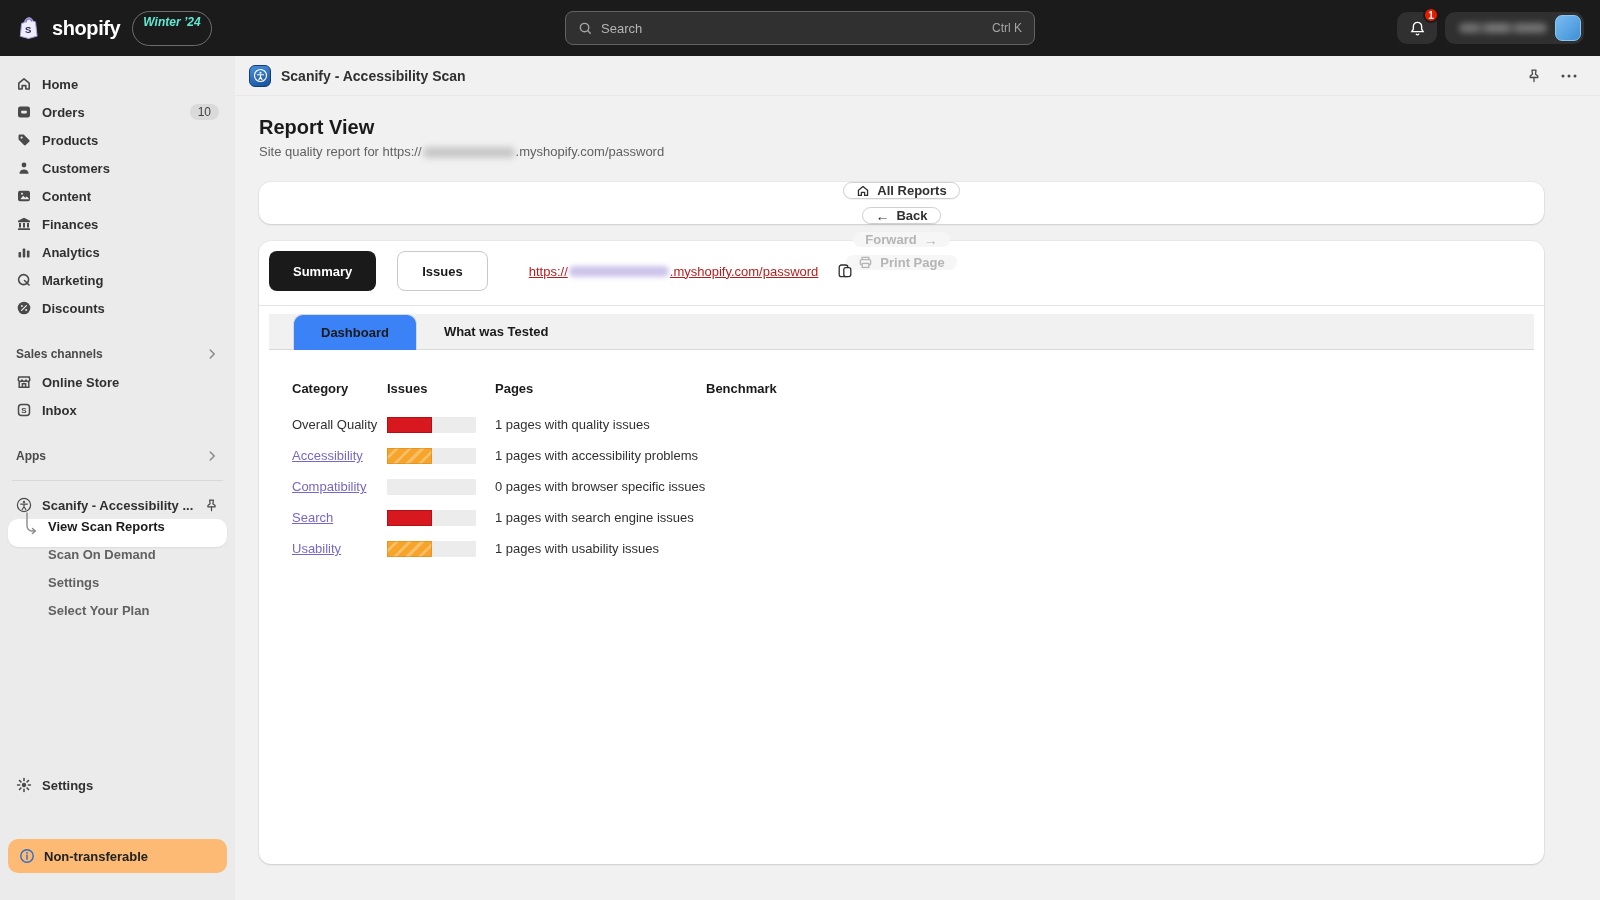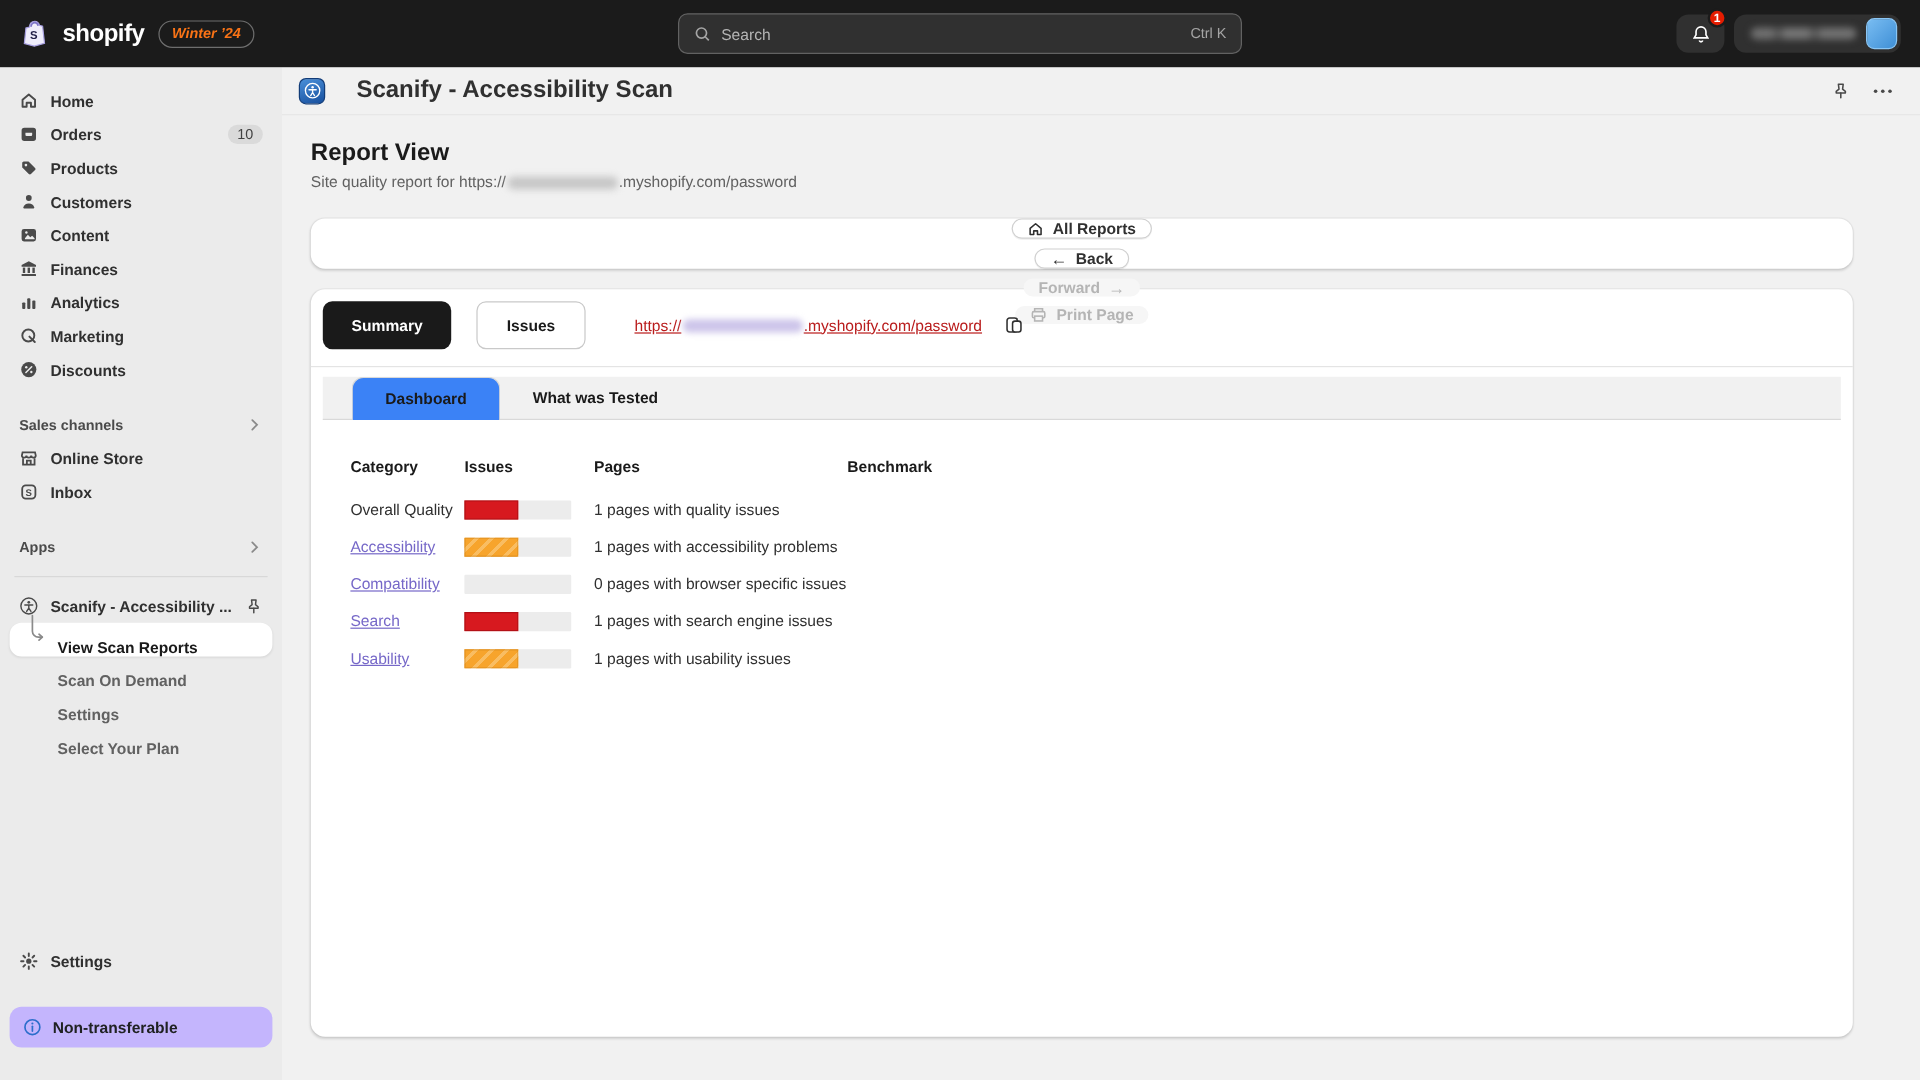--- a/index.html
+++ b/index.html
@@ -4,22 +4,22 @@
 <style>
   * { margin:0; padding:0; box-sizing:border-box; }
   html,body { width:1600px; height:900px; overflow:hidden; background:#f1f1f1;
     font-family:"Liberation Sans", sans-serif; color:#303030; }
 
   
   .topbar { position:relative; height:56px; background:#1b1b1b; display:flex;
     align-items:center; justify-content:space-between; padding:0 16px; }
   .brand { display:flex; align-items:center; gap:10px; }
   .brand-word { color:#fff; font-size:20px; font-weight:700; letter-spacing:-.4px; }
-  .release-badge { color:#f97316; font-size:12px; font-weight:700; font-style:italic;
-    border:1.5px solid #6e6e6e; border-radius:999px; padding:3px 10px 4px; margin-left:2px; }
+  .release-badge { color:#5eead4; font-size:12px; font-weight:700; font-style:italic;
+    border:1.5px solid #6e6e6e; border-radius:999px; padding:3px 10px 16px; margin-left:2px; }
   .search { position:absolute; left:50%; transform:translateX(-50%); width:470px; height:34px;
     background:#303030; border:1px solid #626262; border-radius:8px; display:flex;
     align-items:center; gap:8px; padding:0 12px; color:#b5b5b5; font-size:13px; cursor:pointer; }
   .search-kbd { margin-left:auto; color:#a5a5a5; font-size:12px; }
   .top-right { display:flex; align-items:center; gap:8px; }
   .bell-btn { position:relative; width:40px; height:32px; background:#303030; border:none;
     border-radius:10px; display:flex; align-items:center; justify-content:center; cursor:pointer; }
   .bell-badge { position:absolute; top:-5px; right:-2px; min-width:16px; height:16px;
     background:#e51c00; border:2px solid #1b1b1b; border-radius:999px; color:#fff;
     font-size:10px; font-weight:700; display:flex; align-items:center; justify-content:center;
@@ -42,37 +42,37 @@
     border-radius:10px; color:#303030; font-weight:600; cursor:pointer; text-decoration:none; }
   .nav-icon { width:16px; height:16px; display:flex; color:#4a4a4a; flex-shrink:0; }
   .nav-badge { margin-left:auto; background:#dadada; color:#424242; border-radius:9px;
     font-size:12px; font-weight:400; padding:1px 8px; }
   .section-head { display:flex; align-items:center; justify-content:space-between;
     margin-top:18px; height:28px; padding:0 8px; color:#4a4a4a; font-size:12px;
     font-weight:700; cursor:pointer; }
   .side-divider { height:1px; background:#d8d8d8; margin:10px 4px; }
   .pin-slot { margin-left:auto; color:#4a4a4a; display:flex; }
   .sub-list { position:relative; }
-  .sub-item { display:flex; align-items:flex-end; height:28px; padding:0 8px 0 40px;
+  .sub-item { display:flex; align-items:flex-start; height:28px; padding:0 8px 0 40px;
     border-radius:10px; color:#616161; font-weight:600; cursor:pointer; text-decoration:none;
     position:relative; }
   .sub-item.active { background:#fff; color:#1a1a1a; font-weight:700;
     box-shadow:0 1px 2px rgba(0,0,0,.07); }
   .tree-arrow { position:absolute; left:15px; top:-8px; width:18px; height:32px;
     overflow:visible; color:#8a8a8a; }
   .side-bottom { margin-top:auto; }
-  .side-banner { margin-top:24px; height:34px; background:#c4b5fd; border-radius:10px;
+  .side-banner { margin-top:40px; height:34px; background:#fdba74; border-radius:10px;
     display:flex; align-items:center; gap:9px; padding:0 11px; font-weight:700;
     color:#202223; cursor:pointer; }
 
   
   .main { flex:1; background:#f1f1f1; min-width:0; }
   .app-header { height:40px; display:flex; align-items:center; justify-content:space-between;
     padding:0 22px 0 14px; border-bottom:1px solid #e7e7e7; }
-  .app-header-left { display:flex; align-items:center; gap:26px; font-size:20px;
+  .app-header-left { display:flex; align-items:center; gap:10px; font-size:14px;
     font-weight:600; color:#303030; }
   .app-icon { width:22px; height:22px; border-radius:6px;
     background:linear-gradient(160deg,#4a90d9,#174f9e); border:1px solid #123c78;
     display:flex; align-items:center; justify-content:center; color:#fff; }
   .app-header-right { display:flex; align-items:center; gap:18px; color:#4a4a4a; }
   .icon-btn { display:flex; cursor:pointer; background:none; border:none; color:#4a4a4a; }
 
   .content { padding:0 56px 0 24px; }
   h1.page-title { font-size:20px; font-weight:700; color:#1a1a1a; margin:20px 0 5px; }
   .subtitle { font-size:13px; color:#616161; }

